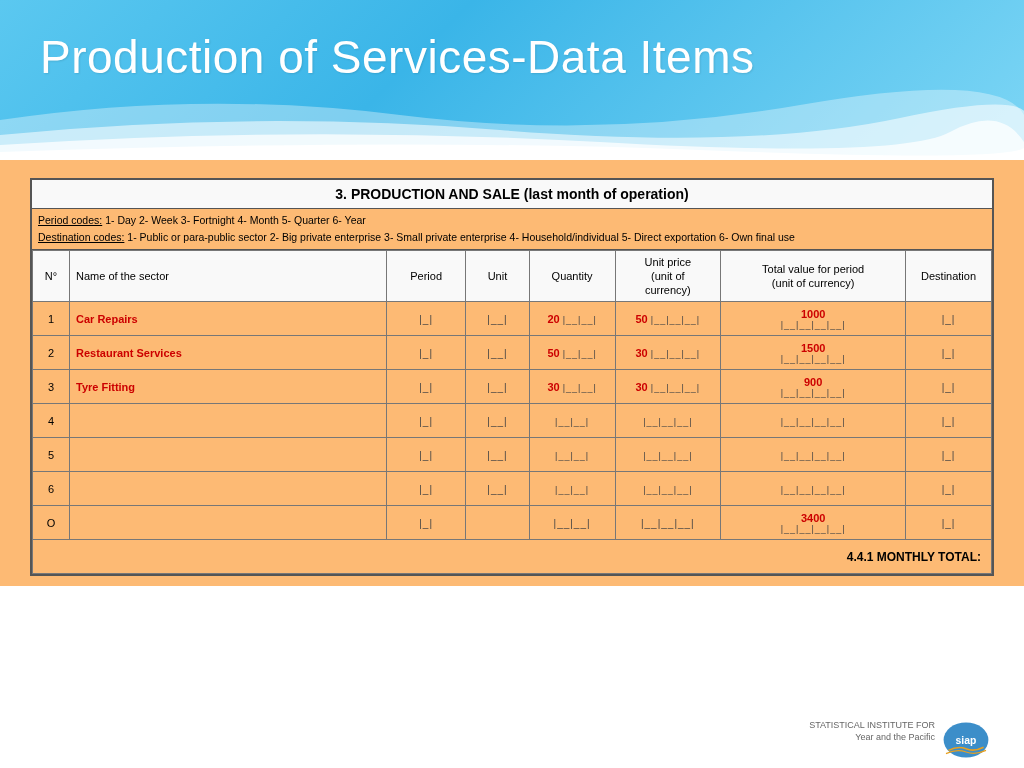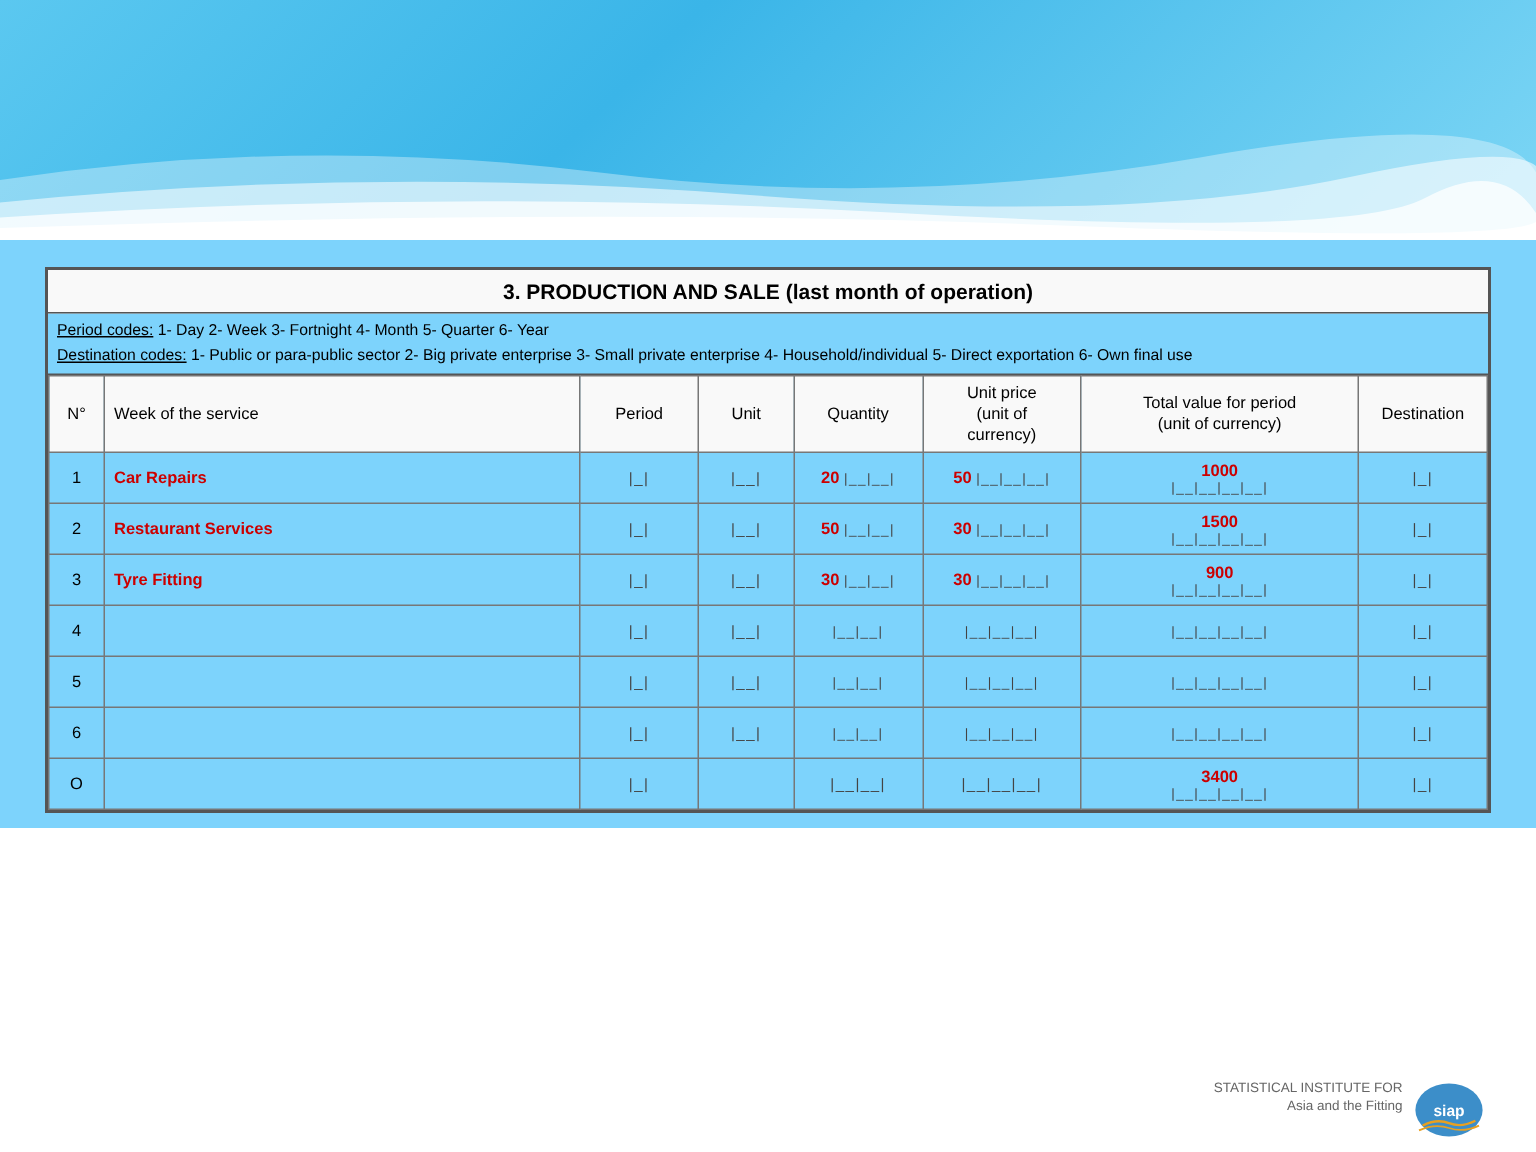--- a/index.html
+++ b/index.html
@@ -38,21 +38,21 @@
       height: 80px;
     }
     .wave-svg {
       width: 100%;
       height: 100%;
     }
 
     
     .content {
       padding: 18px 30px 10px 30px;
-      background: #7dd3fc;
+      background: #fdba74;
     }
 
     
     .table-wrapper {
       border: 2px solid #555;
       width: 100%;
     }
 
     
     .section-title {
@@ -143,20 +143,21 @@
     }
     .logo-icon {
       width: 50px;
       height: 40px;
     }
   </style>
 </head>
 <body>
 
 <div class="header">
+  <div class="header-title">Production of Services-Data Items</div>
   <div class="wave-container">
     <svg class="wave-svg" viewBox="0 0 1024 80" preserveAspectRatio="none" xmlns="http://www.w3.org/2000/svg">
       <path d="M0,40 Q200,10 400,35 T800,25 T1024,35 L1024,80 L0,80 Z" fill="rgba(255,255,255,0.35)"></path>
       <path d="M0,55 Q250,30 500,50 T900,38 T1024,50 L1024,80 L0,80 Z" fill="rgba(255,255,255,0.55)"></path>
       <path d="M0,65 Q300,45 600,62 T950,52 T1024,62 L1024,80 L0,80 Z" fill="rgba(255,255,255,0.75)"></path>
       <path d="M0,72 Q400,58 700,70 T1024,68 L1024,80 L0,80 Z" fill="rgba(255,255,255,0.95)"></path>
     </svg>
   </div>
 </div>
 
@@ -171,21 +172,21 @@
       <br>
       <span class="label">Destination codes:</span>
       <span>1- Public or para-public sector   2- Big private enterprise   3- Small private enterprise   4- Household/individual   5- Direct exportation   6- Own final use</span>
     </div>
 
 
     <table class="data-table">
       <thead>
         <tr>
           <th class="n-col">N°</th>
-          <th class="name-col">Week of the service</th>
+          <th class="name-col">Name of the sector</th>
           <th class="period-col">Period</th>
           <th class="unit-col">Unit</th>
           <th class="quantity-col">Quantity</th>
           <th class="unitprice-col">Unit price<br>(unit of<br>currency)</th>
           <th class="totalval-col">Total value for period<br>(unit of currency)</th>
           <th class="dest-col">Destination</th>
         </tr>
       </thead>
       <tbody id="table-body">
       <tr>
@@ -258,30 +259,33 @@
         <td></td>
         <td><span class="tick-marks">|__|__|</span></td>
         <td><span class="tick-marks">|__|__|__|</span></td>
         <td>
           <span class="red-text" id="o-total-value">3400</span>
           <span class="tick-marks" style="display:block;font-size:9px;">|__|__|__|__|</span>
         </td>
         <td><span class="tick-marks">|_|</span></td>
       </tr>
 
+      <tr>
+        <td colspan="8" style="text-align:right; font-weight:bold; font-size:12px; padding: 5px 10px;" id="monthly-total-label">4.4.1  MONTHLY TOTAL:</td>
+      </tr>
     </tbody>
       </table>
 
   </div>
 </div>
 
 <div class="footer">
   <div class="logo-text">
     <div>STATISTICAL INSTITUTE FOR</div>
-    <div>Asia and the Fitting</div>
+    <div>Year and the Pacific</div>
   </div>
   <svg class="logo-icon" viewBox="0 0 60 50" xmlns="http://www.w3.org/2000/svg">
     <ellipse cx="30" cy="25" rx="28" ry="22" fill="#1a7abf" opacity="0.85"></ellipse>
     <text x="30" y="30" text-anchor="middle" fill="white" font-size="13" font-weight="bold" font-family="Arial">siap</text>
     <path d="M8,38 Q20,32 30,36 T52,34" stroke="#e8a020" stroke-width="2" fill="none"></path>
     <path d="M5,42 Q18,36 30,40 T55,38" stroke="#e8a020" stroke-width="1.5" fill="none"></path>
   </svg>
 </div>
 
 </body></html>

